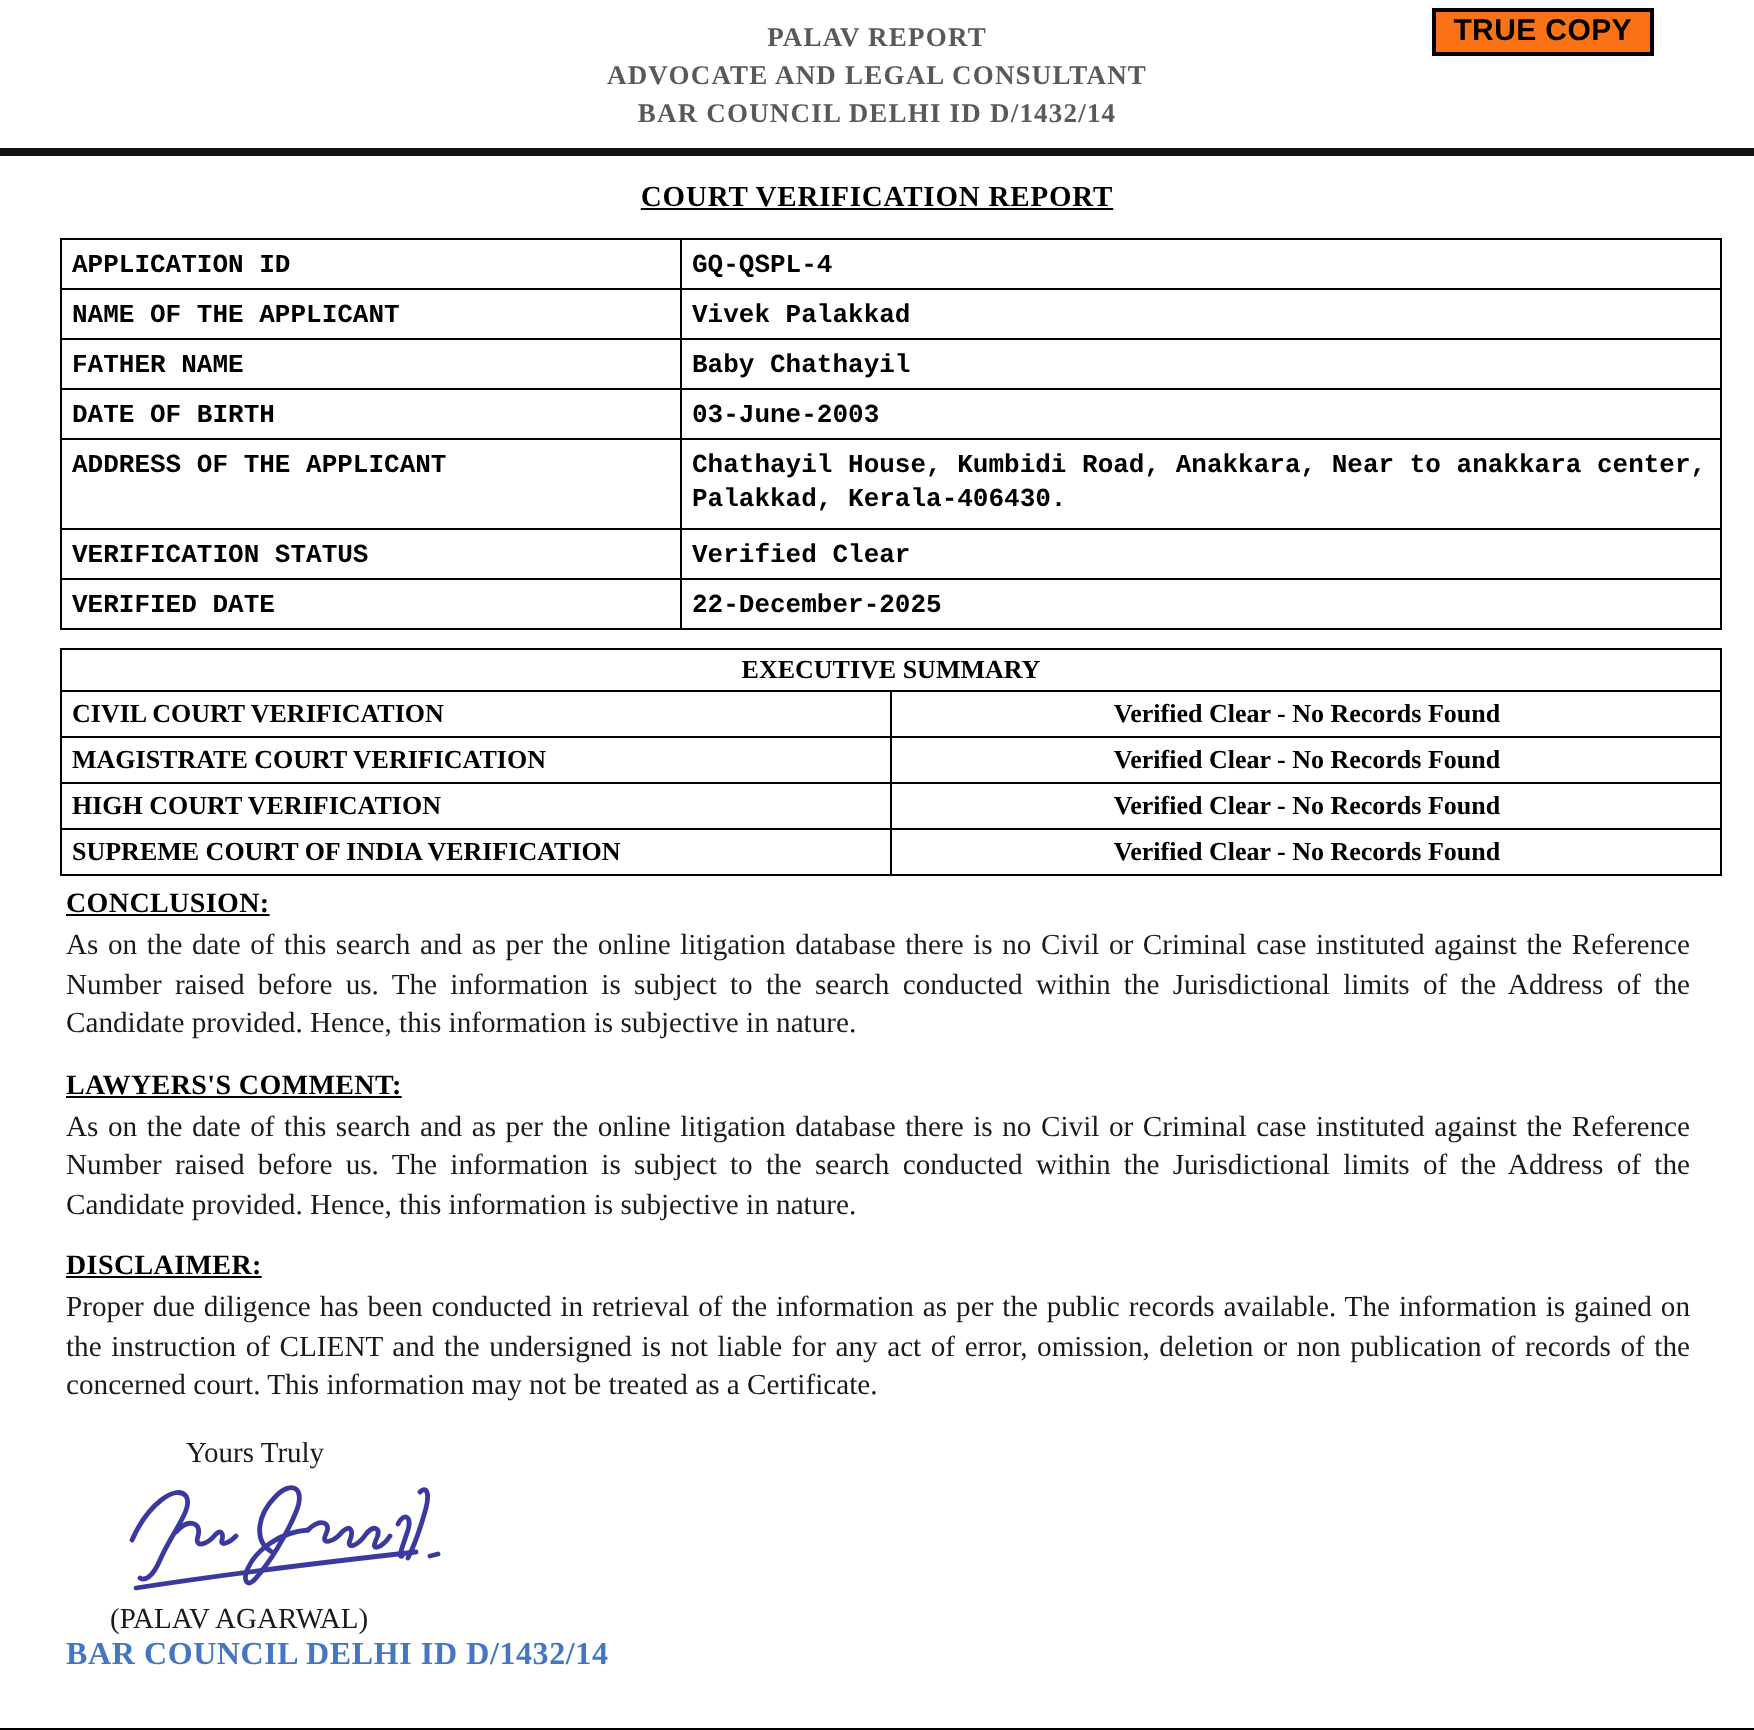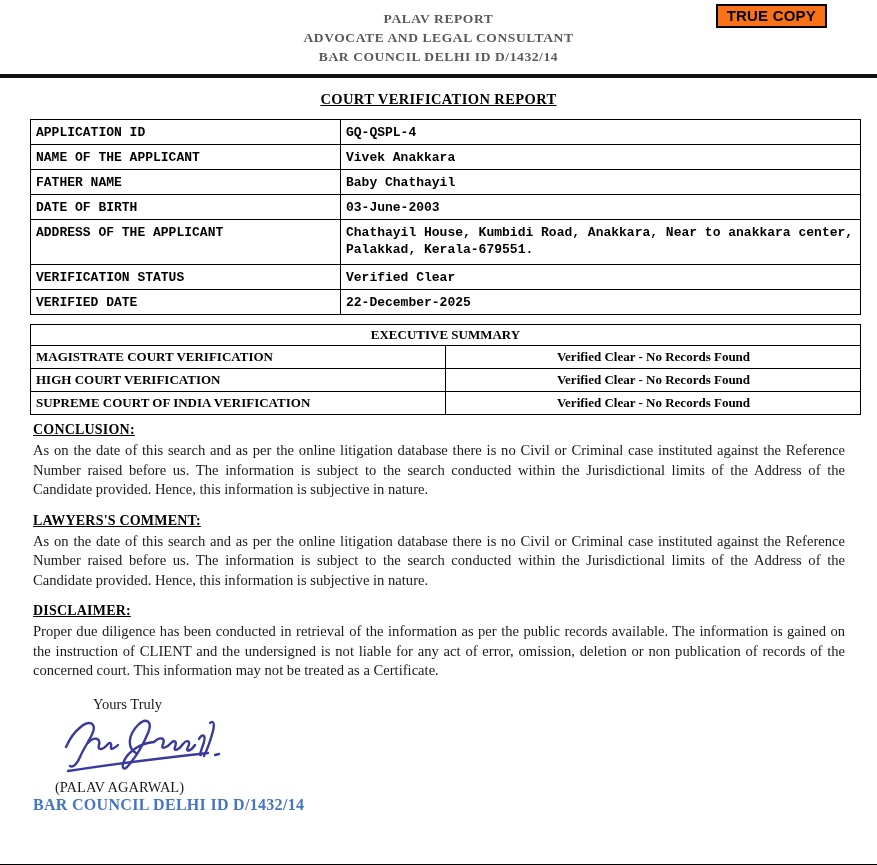--- a/index.html
+++ b/index.html
@@ -151,49 +151,53 @@
 <div class="report-title">COURT VERIFICATION REPORT</div>
 
 <table id="details-table">
   <tbody>
       <tr>
     <td class="lbl">APPLICATION ID</td>
     <td>GQ-QSPL-4</td>
   </tr>
   <tr>
     <td class="lbl">NAME OF THE APPLICANT</td>
-    <td>Vivek Anakkara</td>
+    <td>Vivek Palakkad</td>
   </tr>
   <tr>
     <td class="lbl">FATHER NAME</td>
     <td>Baby Chathayil</td>
   </tr>
   <tr>
     <td class="lbl">DATE OF BIRTH</td>
     <td>03-June-2003</td>
   </tr>
   <tr class="tall">
     <td class="lbl">ADDRESS OF THE APPLICANT</td>
-    <td>Chathayil House, Kumbidi Road, Anakkara, Near to anakkara center, Palakkad, Kerala-679551.</td>
+    <td>Chathayil House, Kumbidi Road, Anakkara, Near to anakkara center, Palakkad, Kerala-406430.</td>
   </tr>
   <tr>
     <td class="lbl">VERIFICATION STATUS</td>
     <td>Verified Clear</td>
   </tr>
   <tr>
     <td class="lbl">VERIFIED DATE</td>
     <td>22-December-2025</td>
   </tr>
 </tbody>
   </table>
 
 <table id="summary-table">
   <tbody>
       <tr>
     <th colspan="2">EXECUTIVE SUMMARY</th>
+  </tr>
+  <tr>
+    <td class="lbl">CIVIL COURT VERIFICATION</td>
+    <td class="val">Verified Clear - No Records Found</td>
   </tr>
   <tr>
     <td class="lbl">MAGISTRATE COURT VERIFICATION</td>
     <td class="val">Verified Clear - No Records Found</td>
   </tr>
   <tr>
     <td class="lbl">HIGH COURT VERIFICATION</td>
     <td class="val">Verified Clear - No Records Found</td>
   </tr>
   <tr>

